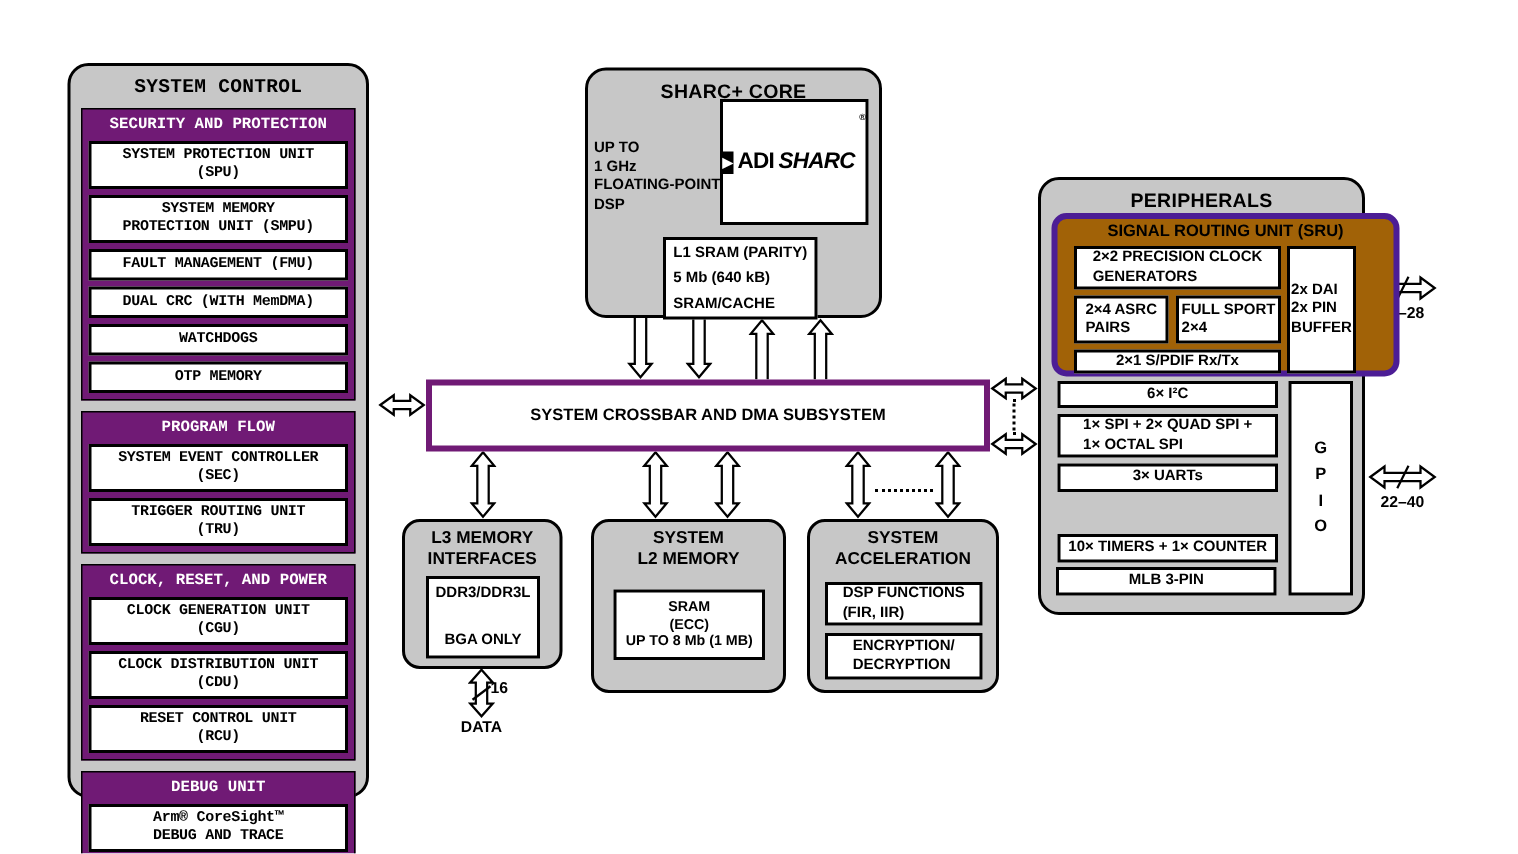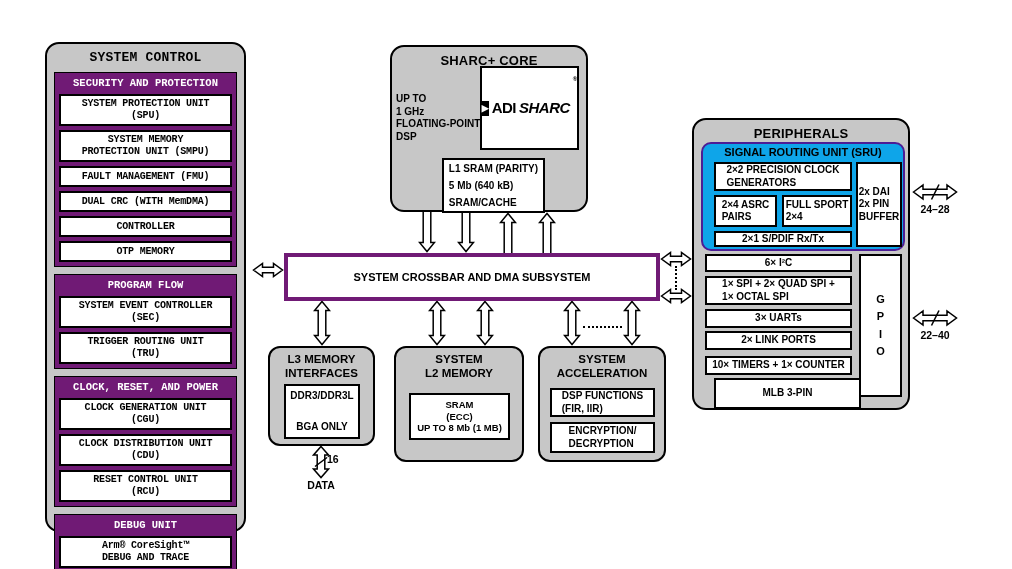--- a/index.html
+++ b/index.html
@@ -102,21 +102,21 @@
   <div class="abs panel sc">
     <div class="panel-title">SYSTEM CONTROL</div>
 
     <div class="group">
       <div class="group-header">SECURITY AND PROTECTION</div>
       <div class="item t">SYSTEM PROTECTION UNIT (SPU)</div>
       <div class="item t">SYSTEM MEMORY
 PROTECTION UNIT (SMPU)</div>
       <div class="item t">FAULT MANAGEMENT (FMU)</div>
       <div class="item t">DUAL CRC (WITH MemDMA)</div>
-      <div class="item t">CONTROLLER</div>
+      <div class="item t">WATCHDOGS</div>
       <div class="item t">OTP MEMORY</div>
     </div>
 
     <div class="group">
       <div class="group-header">PROGRAM FLOW</div>
       <div class="item t">SYSTEM EVENT CONTROLLER
 (SEC)</div>
       <div class="item t">TRIGGER ROUTING UNIT (TRU)</div>
     </div>
 
@@ -177,41 +177,40 @@
 ACCELERATION</div>
     <div class="abs white-box small t" style="left:10px;top:40px;width:105px;height:29px">DSP FUNCTIONS
 (FIR, IIR)</div>
     <div class="abs white-box small t" style="left:10px;top:74px;width:105px;height:31px">ENCRYPTION/
 DECRYPTION</div>
   </div>
 
   <div class="abs panel" style="left:692px;top:118px;width:218px;height:292px">
     <div class="abs panel-title" style="left:0;top:6px;width:100%">PERIPHERALS</div>
 
-    <div class="abs" style="left:7px;top:22px;width:204px;height:109px;background:#0ea5e9;border:2px solid #4c1d95;border-radius:10px;box-sizing:border-box">
+    <div class="abs" style="left:7px;top:22px;width:232px;height:109px;background:#a16207;border:4px solid #4c1d95;border-radius:10px;box-sizing:border-box">
       <div class="abs" style="left:0;top:2px;width:100%;font-size:11px;text-align:center">SIGNAL ROUTING UNIT (SRU)</div>
       <div class="abs white-box small t" style="left:11px;top:18px;width:138px;height:29px">2×2 PRECISION CLOCK
 GENERATORS</div>
       <div class="abs white-box small t" style="left:11px;top:51px;width:63px;height:32px">2×4 ASRC
 PAIRS</div>
       <div class="abs white-box small t" style="left:79px;top:51px;width:70px;height:32px">FULL SPORT
 2×4</div>
       <div class="abs white-box small t" style="left:11px;top:87px;width:138px;height:16px">2×1 S/PDIF Rx/Tx</div>
       <div class="abs white-box small t" style="left:153px;top:18px;width:46px;height:85px">2x DAI
 2x PIN
 BUFFER</div>
     </div>
 
     <div class="abs white-box small t" style="left:11px;top:134px;width:147px;height:18px">6× I²C</div>
     <div class="abs white-box small t" style="left:11px;top:156px;width:147px;height:29px">1× SPI + 2× QUAD SPI +
 1× OCTAL SPI</div>
     <div class="abs white-box small t" style="left:11px;top:189px;width:147px;height:19px">3× UARTs</div>
-    <div class="abs white-box small t" style="left:11px;top:211px;width:147px;height:19px">2× LINK PORTS</div>
     <div class="abs white-box small t" style="left:11px;top:236px;width:147px;height:19px">10× TIMERS + 1× COUNTER</div>
-    <div class="abs white-box small t" style="left:20px;top:258px;width:147px;height:31px">MLB 3-PIN</div>
+    <div class="abs white-box small t" style="left:10px;top:258px;width:147px;height:19px">MLB 3-PIN</div>
 
     <div class="abs white-box gpio-box t" style="left:165px;top:134px;width:43px;height:143px">G
 P
 I
 O</div>
   </div>
 
 </div>
 
 </body></html>

